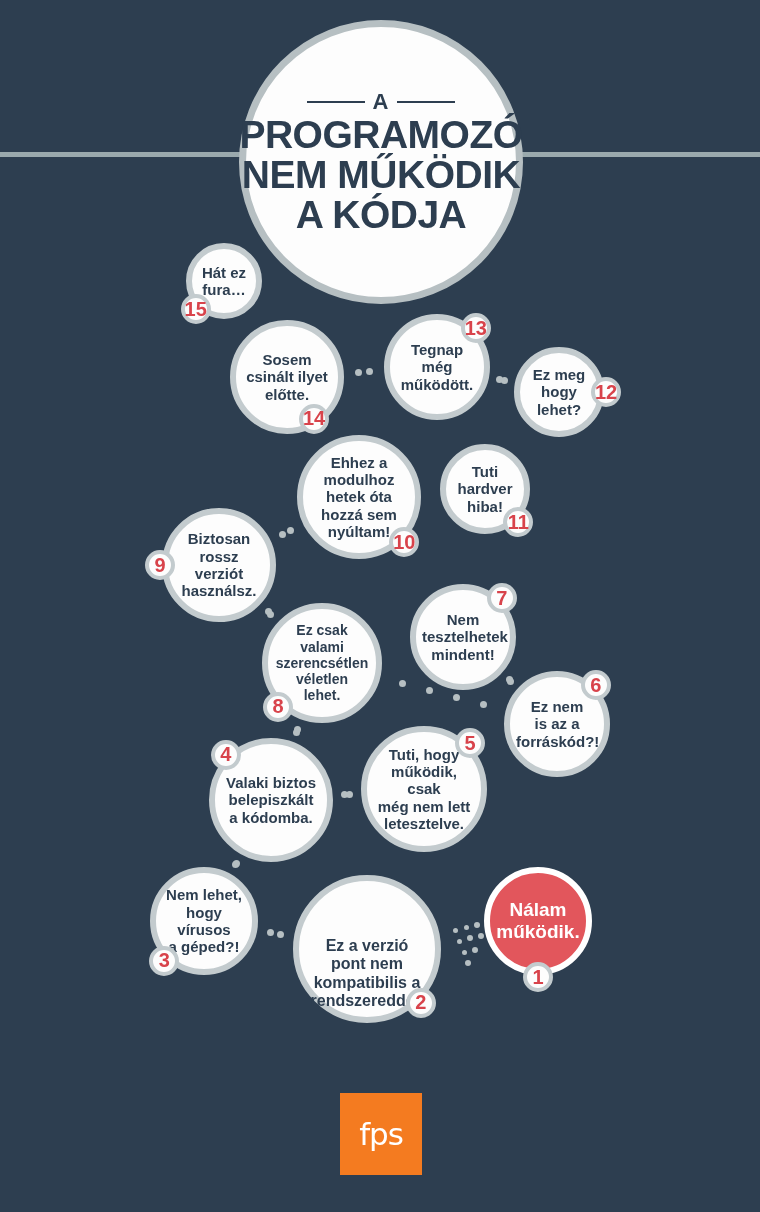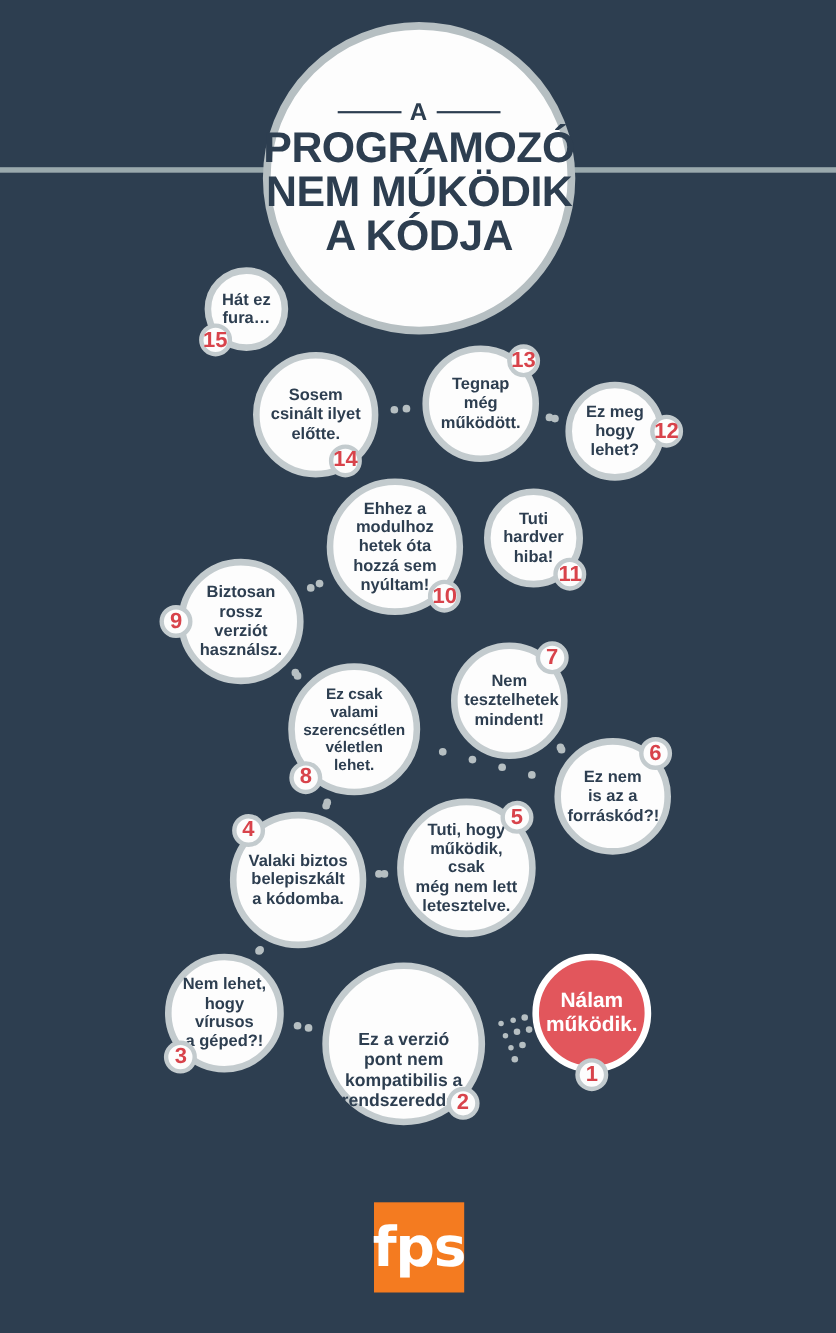--- a/index.html
+++ b/index.html
@@ -121,22 +121,22 @@
     position: absolute;
     left: 340px; top: 1093px;
     width: 82px; height: 82px;
     background: #f47b20;
     display: flex;
     align-items: center;
     justify-content: center;
   }
   .logo-text {
     color: #ffffff;
-    font-size: 50px;
-    font-weight: bold;
+    font-size: 31px;
+    font-weight: normal;
     letter-spacing: -1px;
     font-family: "DejaVu Sans", sans-serif;
     line-height: 1;
   }
 </style>
 </head>
 <body>
 
 <div id="stage">
 

